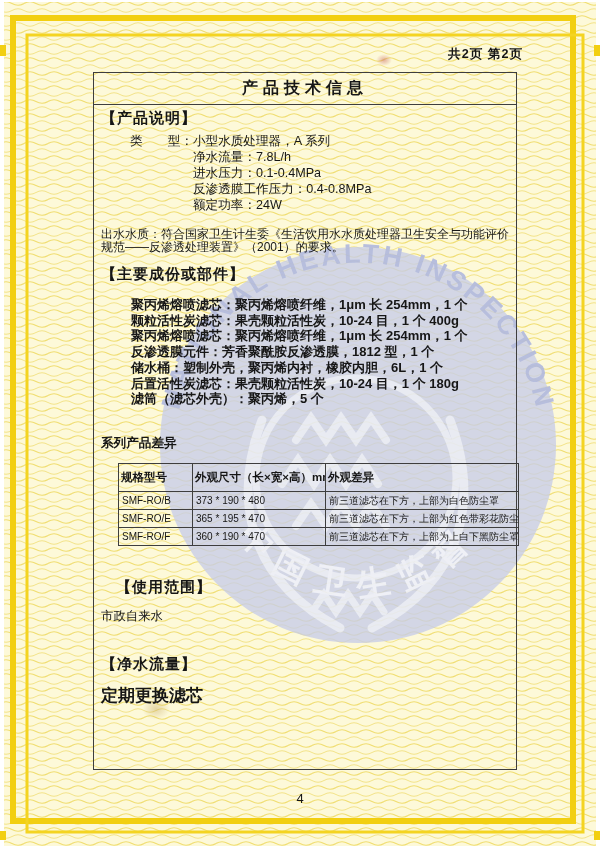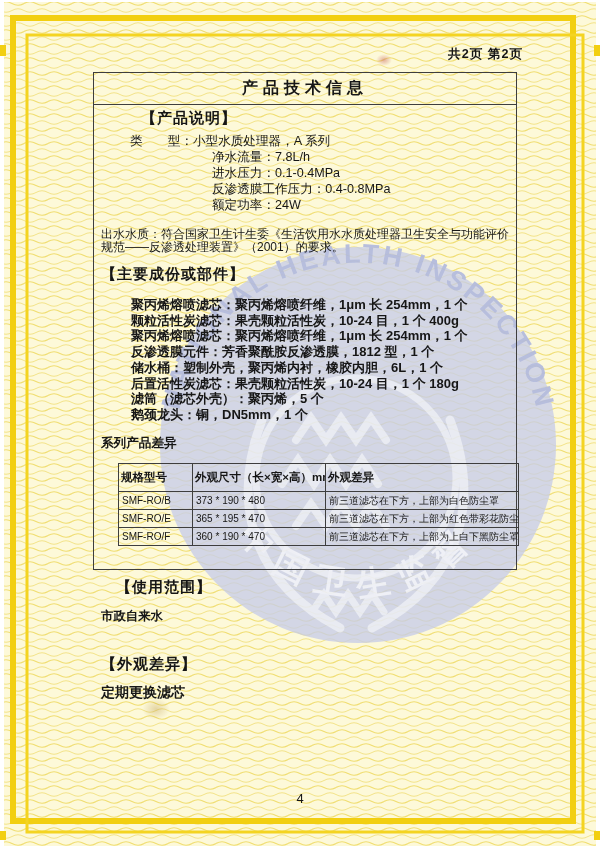--- a/index.html
+++ b/index.html
@@ -18,54 +18,54 @@
            background:radial-gradient(ellipse at center, rgba(205,115,105,0.55), rgba(205,115,105,0) 70%); }
   .blem2 { position:absolute; left:142px; top:698px; width:28px; height:22px;
            background:radial-gradient(ellipse at center, rgba(170,130,40,0.30), rgba(170,130,40,0) 70%); }
 
   .page-indicator {
     position:absolute; top:46px; right:77px;
     font-size:12.6px; font-weight:bold; letter-spacing:1px; z-index:5;
   }
 
   .doc-box {
-    position:absolute; left:93px; top:72px; width:424px; height:498px;
+    position:absolute; left:93px; top:72px; width:424px; height:698px;
     border:1.6px solid #3e3e3e; box-sizing:border-box; z-index:4;
   }
   .title-bar {
     height:31px; border-bottom:1.6px solid #3e3e3e;
     display:flex; align-items:center; justify-content:center;
     font-size:16px; font-weight:bold; letter-spacing:5px;
   }
   .sec-head { position:absolute; left:7px; font-size:15px; font-weight:bold; letter-spacing:1px; }
-  .sec-head.h1 { top:36px;margin-left:40px; }
+  .sec-head.h1 { top:36px; }
   .sec-head.h2 { top:192px; }
   .sec-head.h3 { top:505px;margin-left:15px; }
   .sec-head.h4 { top:582px; }
 
   .params { position:absolute; left:36px; top:60px; font-size:12.6px; line-height:16px; }
-  .param-line.indent { margin-left:82px; }
+  .param-line.indent { margin-left:63px; }
 
   .water-quality { position:absolute; left:7px; top:155px; width:410px;
                    font-size:12px; line-height:13px; }
 
   .components { position:absolute; left:37px; top:224px; font-size:13px; line-height:15.7px;font-weight:bold; }
 
   .series-label { position:absolute; left:7px; top:362px; font-size:12.6px; font-weight:600; }
 
   .series-table { position:absolute; left:24px; top:390px; border-collapse:collapse;
                   table-layout:fixed; width:400px; }
   .series-table th, .series-table td { border:1px solid #3e3e3e; }
   .series-table th { font-size:11.5px; font-weight:600; height:27px; text-align:left;
                      white-space:nowrap; overflow:hidden; padding:0 2px; }
   .series-table td { font-size:10px; height:17px; padding:0 3px;
                      white-space:nowrap; overflow:hidden; }
 
-  .usage-text { position:absolute; left:7px; top:535px; font-size:12.4px; font-weight:700; }
-  .notes-text { position:absolute; left:7px; top:611px; font-size:14px; font-weight:600; }
+  .usage-text { position:absolute; left:7px; top:535px; font-size:12.4px; font-weight:400; }
+  .notes-text { position:absolute; left:7px; top:611px; font-size:17px; font-weight:600; }
 
   .page-num { position:absolute; left:0; right:0; top:791px; text-align:center;
               font-size:13px; z-index:5; }
 </style>
 </head>
 <body>
 
 <div class="page">
 
   <svg class="layer" width="600" height="848" viewBox="0 0 600 848" aria-hidden="true">
@@ -131,21 +131,20 @@
     <div class="sec-head h2">【主要成份或部件】</div>
 
     <div class="components">
       <div class="comp-line">聚丙烯熔喷滤芯：聚丙烯熔喷纤维，1μm 长 254mm，1 个</div>
       <div class="comp-line">颗粒活性炭滤芯：果壳颗粒活性炭，10-24 目，1 个 400g</div>
       <div class="comp-line">聚丙烯熔喷滤芯：聚丙烯熔喷纤维，1μm 长 254mm，1 个</div>
       <div class="comp-line">反渗透膜元件：芳香聚酰胺反渗透膜，1812 型，1 个</div>
       <div class="comp-line">储水桶：塑制外壳，聚丙烯内衬，橡胶内胆，6L，1 个</div>
       <div class="comp-line">后置活性炭滤芯：果壳颗粒活性炭，10-24 目，1 个 180g</div>
       <div class="comp-line">滤筒（滤芯外壳）：聚丙烯，5 个</div>
-      <div class="comp-line">鹅颈龙头：铜，DN5mm，1 个</div>
     </div>
 
     <div class="series-label">系列产品差异</div>
 
     <table class="series-table">
       <colgroup>
           <col style="width:74px">
           <col style="width:133px">
           <col style="width:193px">
         </colgroup>
@@ -171,21 +170,21 @@
           <td>SMF-RO/F</td>
           <td>360 * 190 * 470</td>
           <td>前三道滤芯在下方，上部为上白下黑防尘罩</td>
         </tr>
       </tbody>
     </table>
 
     <div class="sec-head h3">【使用范围】</div>
     <div class="usage-text">市政自来水</div>
 
-    <div class="sec-head h4">【外观差异】</div>
+    <div class="sec-head h4">【净水流量】</div>
     <div class="notes-text">定期更换滤芯</div>
   </div>
 
   <div class="page-num">4</div>
 
   <div class="blem1"></div>
   <div class="blem2"></div>
 </div>
 
 </body></html>

